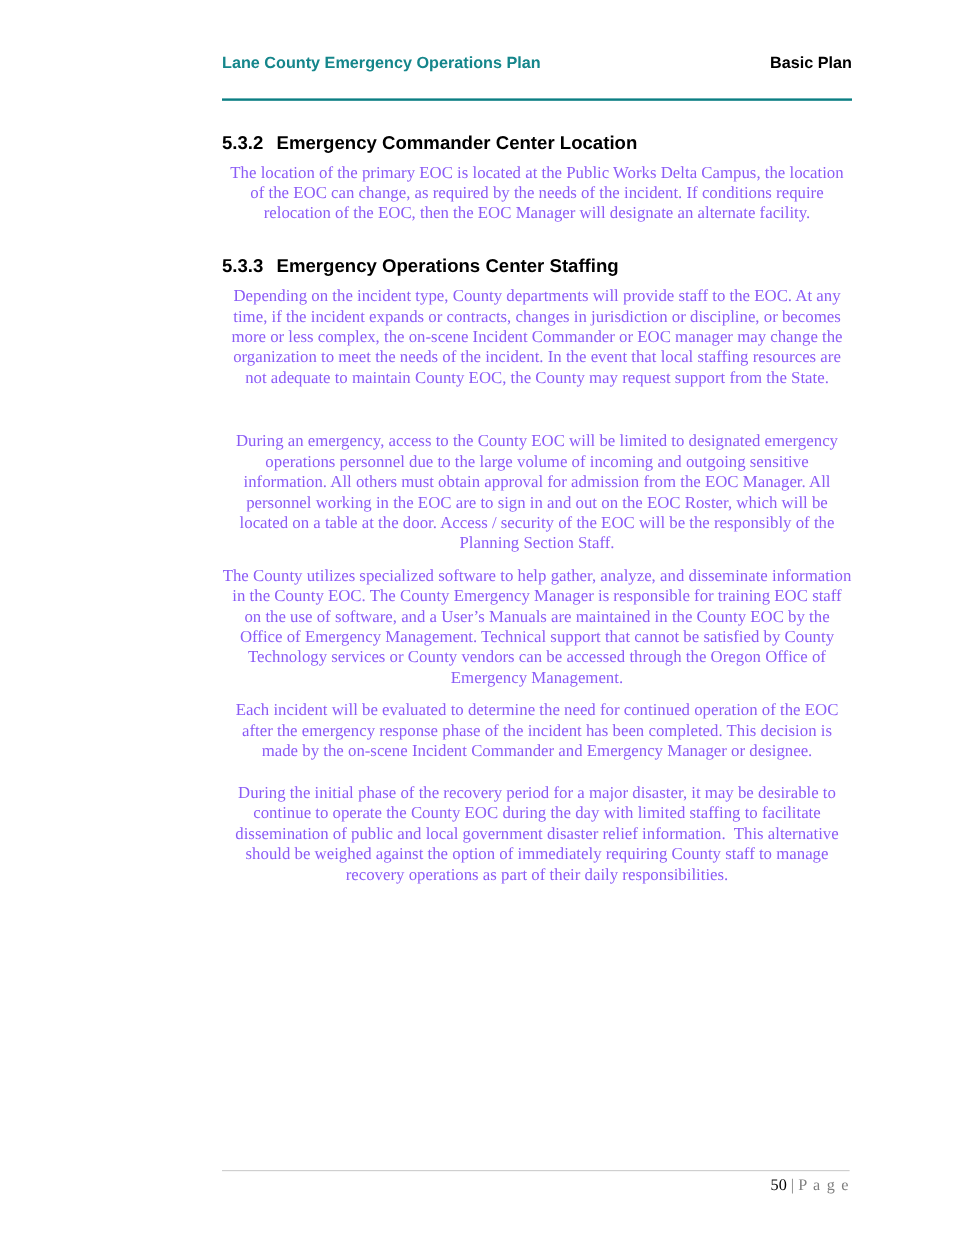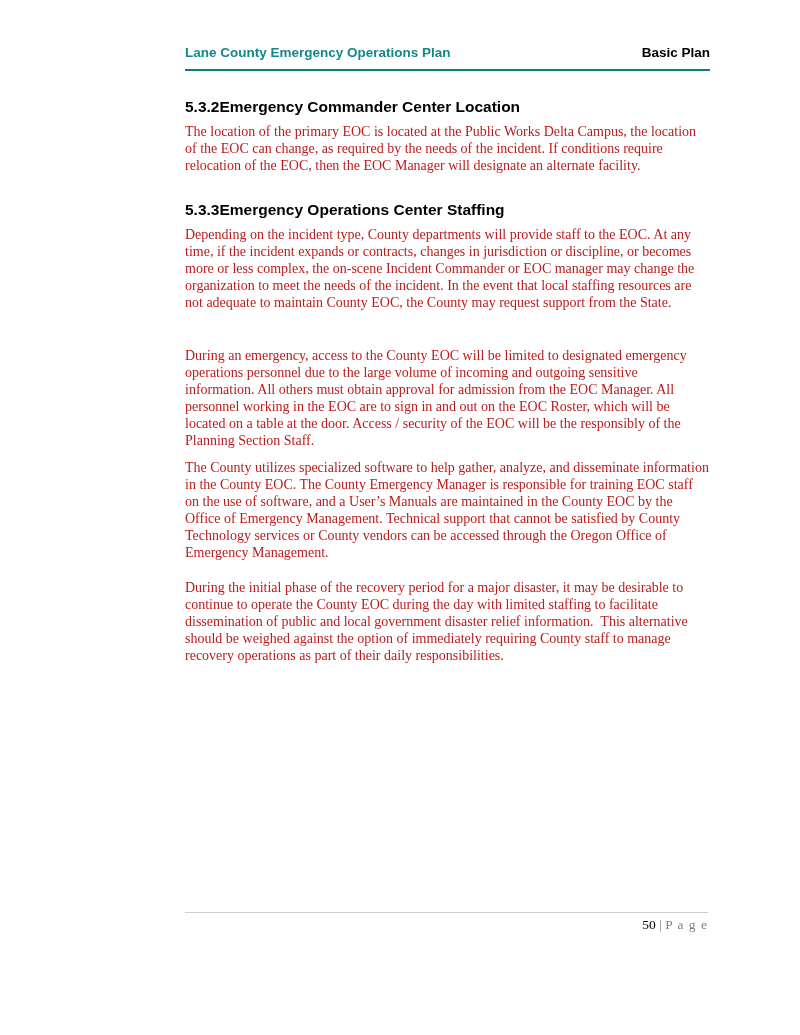--- a/index.html
+++ b/index.html
@@ -13,59 +13,60 @@
     font-family: "Liberation Serif", serif;
     color: #000000;
   }
   .inner {
     margin-left: 185px;
     width: 525px;
   }
   
   .header {
     padding-top: 45px;
-    padding-bottom: 8px;
+    padding-bottom: 21px;
     border-bottom: 2px solid #0b7e83;
     display: flex;
     justify-content: space-between;
     align-items: flex-end;
     font-family: "Liberation Sans", sans-serif;
     font-weight: bold;
     font-size: 13.5px;
     line-height: 16px;
   }
   .header-title { color: #15868b; }
   .header-right { color: #000000; margin-left: 16px; }
   
   .sec-heading {
     font-family: "Liberation Sans", sans-serif;
     font-weight: bold;
     font-size: 15.5px;
     line-height: 19px;
     color: #000000;
     margin: 26px 0 7px 0;
   }
-  .sec-num { }
+  .sec-num { margin-right: 11px; }
   
   .body-text {
     font-family: "Liberation Serif", serif;
     font-size: 14px;
     line-height: 17px;
-    color: #b91c1c;
+    color: #8b5cf6;
     margin: 0 0 10px 0;
     white-space: pre-wrap;
+    text-align: center;
   }
   .spaced-before { margin-top: 36px; }
   .para-gap { margin-top: 18px; }
   
   .footer {
     position: absolute;
     left: 185px;
     width: 523px;
-    top: 912px;
+    top: 975px;
     border-top: 1px solid #cfcfcf;
     padding-top: 3px;
     text-align: right;
     font-family: "Liberation Serif", serif;
     font-size: 13.5px;
     line-height: 17px;
   }
   .page-num { color: #000000; }
   .page-sep, .page-word { color: #7f7f7f; }
   .page-word { letter-spacing: 1px; }
@@ -93,20 +94,21 @@
 
     <section class="sec">
       <p class="body-text spaced-before">During an emergency, access to the County EOC will be limited to designated emergency operations personnel due to the large volume of incoming and outgoing sensitive information. All others must obtain approval for admission from the EOC Manager. All personnel working in the EOC are to sign in and out on the EOC Roster, which will be located on a table at the door. Access / security of the EOC will be the responsibly of the Planning Section Staff.</p>
     </section>
 
     <section class="sec">
       <p class="body-text">The County utilizes specialized software to help gather, analyze, and disseminate information in the County EOC. The County Emergency Manager is responsible for training EOC staff on the use of software, and a User’s Manuals are maintained in the County EOC by the Office of Emergency Management. Technical support that cannot be satisfied by County Technology services or County vendors can be accessed through the Oregon Office of Emergency Management.</p>
     </section>
 
     <section class="sec">
+      <p class="body-text">Each incident will be evaluated to determine the need for continued operation of the EOC after the emergency response phase of the incident has been completed. This decision is made by the on-scene Incident Commander and Emergency Manager or designee.</p>
       <p class="body-text para-gap">During the initial phase of the recovery period for a major disaster, it may be desirable to continue to operate the County EOC during the day with limited staffing to facilitate dissemination of public and local government disaster relief information.  This alternative should be weighed against the option of immediately requiring County staff to manage recovery operations as part of their daily responsibilities.</p>
     </section>
 
   </div>
 
   <div class="footer">
     <span class="page-num">50</span><span class="page-sep"> | </span><span class="page-word">P a g e</span>
   </div>
 </div>
 

